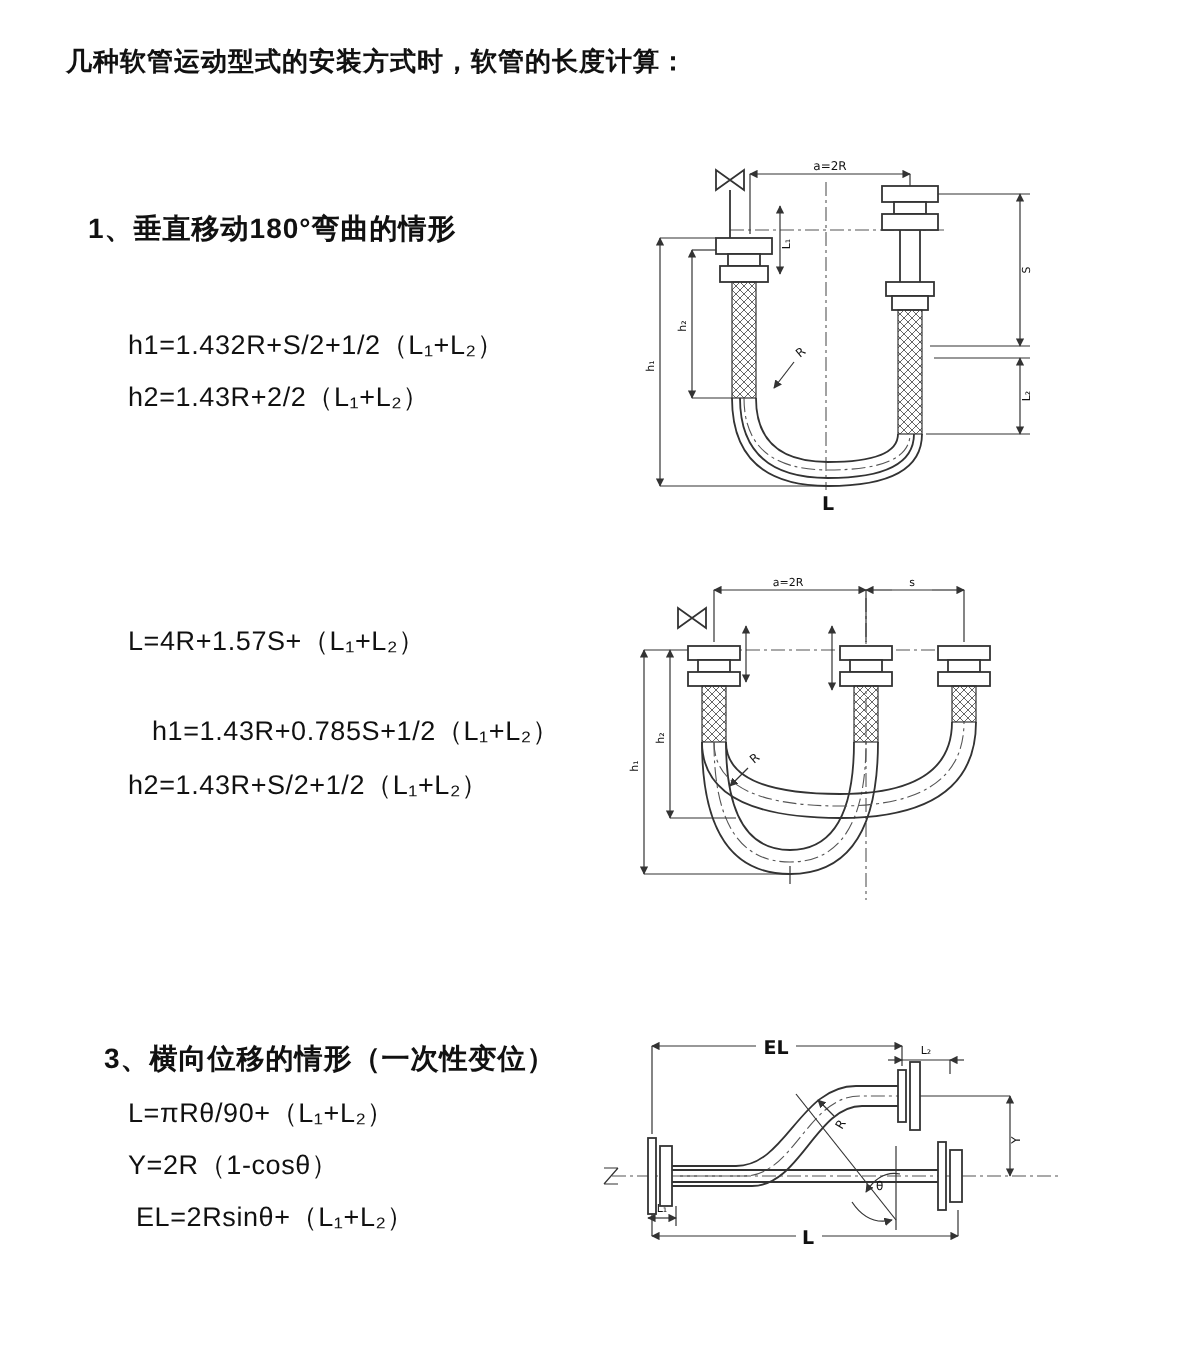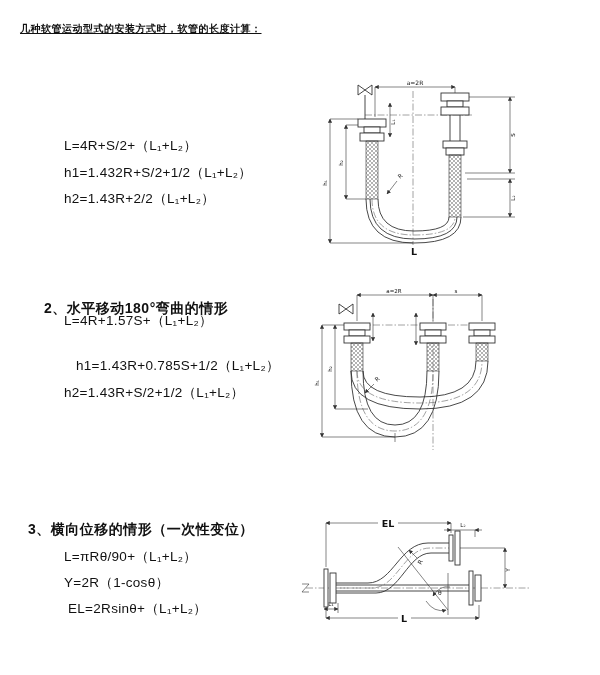--- a/index.html
+++ b/index.html
@@ -1,20 +1,20 @@
 <!DOCTYPE html>
 <html><head>
 <meta charset="utf-8">
 <style>
   html,body{margin:0;padding:0;background:#e8e8e8;}
   .page{
     position:relative;width:600px;height:675px;background:#ffffff;
     font-family:"Liberation Sans","DejaVu Sans",sans-serif;color:#111;overflow:hidden;
   }
-  .title{position:absolute;left:20px;top:22px;font-size:10px;font-weight:700;letter-spacing:.5px;text-decoration:underline;}
+  .title{position:absolute;left:33px;top:22px;font-size:13px;font-weight:700;letter-spacing:.5px;}
   .sec-heading{position:absolute;font-size:14px;font-weight:700;letter-spacing:.5px;}
   .formula{position:absolute;font-size:13.5px;font-weight:500;letter-spacing:.3px;}
   .diagram{position:absolute;}
   
   .st{stroke:#333;stroke-width:.9;fill:none}
   .stt{stroke:#333;stroke-width:.6;fill:none}
   .cl{stroke:#555;stroke-width:.55;fill:none;stroke-dasharray:7 2 1.5 2}
   .fl{fill:#fff;stroke:#333;stroke-width:.9}
   .vv{fill:none;stroke:#333;stroke-width:.9}
   svg text{font-family:"DejaVu Sans",sans-serif;fill:#111}
@@ -22,21 +22,21 @@
   .dimtxt-s{font-size:5.5px}
   .biglbl{font-size:9.5px;font-weight:700}
 </style>
 </head>
 <body>
 
 <div class="page">
 
   <div class="title">几种软管运动型式的安装方式时，软管的长度计算：</div>
 
-  <div class="formula" style="left:64px;top:137px">L=4R+S/2+（L₁+L₂）</div>
+  <div class="sec-heading" style="left:44px;top:106px">1、垂直移动180°弯曲的情形</div>
   <div class="formula" style="left:64px;top:164px">h1=1.432R+S/2+1/2（L₁+L₂）</div>
   <div class="formula" style="left:64px;top:190px">h2=1.43R+2/2（L₁+L₂）</div>
 
   <svg class="diagram" style="left:310px;top:73px" width="215" height="185" viewBox="0 0 215 185">
     <defs>
       <marker id="m1" viewBox="0 0 10 10" refX="9" refY="5" markerWidth="7" markerHeight="7" orient="auto-start-reverse">
         <path d="M0,0 L10,5 L0,10 z" fill="#333"></path>
       </marker>
       <pattern id="hatch1" width="4" height="4" patternUnits="userSpaceOnUse">
         <path d="M0,0 l4,4 M4,0 l-4,4" stroke="#666" stroke-width="0.5"></path>
@@ -95,21 +95,20 @@
     <line class="stt" x1="200" y1="24" x2="200" y2="100" marker-start="url(#m1)" marker-end="url(#m1)"></line>
     <text class="dimtxt-s" x="205" y="62" transform="rotate(-90 205 62)" text-anchor="middle">S</text>
     <line class="stt" x1="157" y1="106" x2="205" y2="106"></line>
     <line class="stt" x1="153" y1="144" x2="205" y2="144"></line>
     <line class="stt" x1="200" y1="106" x2="200" y2="144" marker-start="url(#m1)" marker-end="url(#m1)"></line>
     <text class="dimtxt-s" x="205" y="125" transform="rotate(-90 205 125)" text-anchor="middle">L₂</text>
 
     <text class="biglbl" x="104" y="182" text-anchor="middle">L</text>
   </svg>
 
-  <div class="sec-heading" style="left:44px;top:300px">2、水平移动180°弯曲的情形</div>
   <div class="formula" style="left:64px;top:312px">L=4R+1.57S+（L₁+L₂）</div>
   <div class="formula" style="left:76px;top:357px">h1=1.43R+0.785S+1/2（L₁+L₂）</div>
   <div class="formula" style="left:64px;top:384px">h2=1.43R+S/2+1/2（L₁+L₂）</div>
 
   <svg class="diagram" style="left:310px;top:285px" width="210" height="175" viewBox="0 0 210 175">
     <defs>
       <marker id="m2" viewBox="0 0 10 10" refX="9" refY="5" markerWidth="7" markerHeight="7" orient="auto-start-reverse">
         <path d="M0,0 L10,5 L0,10 z" fill="#333"></path>
       </marker>
       <pattern id="hatch2" width="4" height="4" patternUnits="userSpaceOnUse">
@@ -171,21 +170,21 @@
 
     <line class="stt" x1="63" y1="28" x2="63" y2="56" marker-start="url(#m2)" marker-end="url(#m2)"></line>
     <line class="stt" x1="106" y1="28" x2="106" y2="60" marker-start="url(#m2)" marker-end="url(#m2)"></line>
 
     <line class="stt" x1="64" y1="99" x2="55" y2="108" marker-end="url(#m2)"></line>
     <text class="dimtxt" x="67" y="97" transform="rotate(-40 67 97)">R</text>
 
     <line class="stt" x1="85" y1="148" x2="85" y2="157"></line>
   </svg>
 
-  <div class="sec-heading" style="left:28px;top:521px">3、横向位移的情形（一次性变位）</div>
+  <div class="sec-heading" style="left:52px;top:521px">3、横向位移的情形（一次性变位）</div>
   <div class="formula" style="left:64px;top:548px">L=πRθ/90+（L₁+L₂）</div>
   <div class="formula" style="left:64px;top:574px">Y=2R（1-cosθ）</div>
   <div class="formula" style="left:68px;top:600px">EL=2Rsinθ+（L₁+L₂）</div>
 
   <svg class="diagram" style="left:298px;top:503px" width="235" height="150" viewBox="0 0 235 150">
     <defs>
       <marker id="m3" viewBox="0 0 10 10" refX="9" refY="5" markerWidth="7" markerHeight="7" orient="auto-start-reverse">
         <path d="M0,0 L10,5 L0,10 z" fill="#333"></path>
       </marker>
     </defs>

